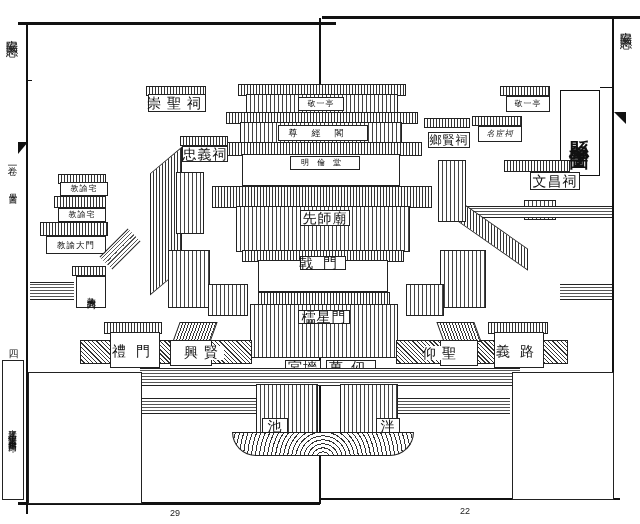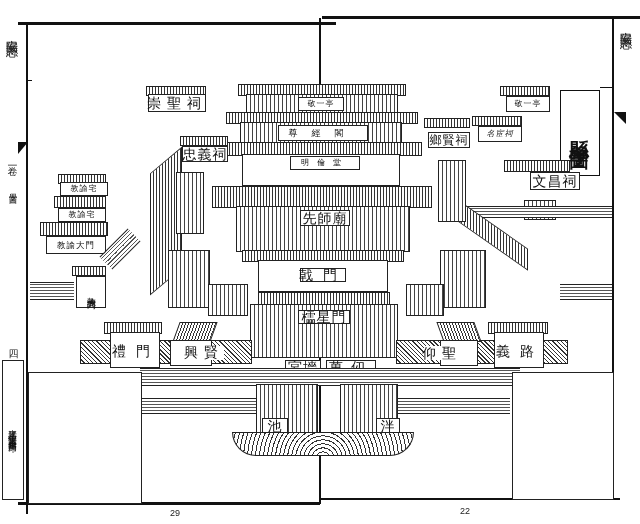--- a/index.html
+++ b/index.html
@@ -61,21 +61,21 @@
 <div class="bld" style="left:240px;top:122px;width:160px;height:20px;"></div>
 <div class="label" style="left:278px;top:125px;width:84px;height:12px;font-size:9px;letter-spacing:14px;">尊經閣</div>
 <div class="roof" style="left:220px;top:142px;width:200px;height:12px;"></div>
 <div class="pane" style="left:242px;top:154px;width:156px;height:30px;"></div>
 <div class="label" style="left:290px;top:156px;width:64px;height:10px;font-size:8px;letter-spacing:8px;">明倫堂</div>
 <div class="roof" style="left:212px;top:186px;width:218px;height:20px;"></div>
 <div class="bld" style="left:236px;top:206px;width:172px;height:44px;"></div>
 <div class="label" style="left:300px;top:210px;width:44px;height:12px;">先師廟</div>
 <div class="roof" style="left:242px;top:250px;width:160px;height:10px;"></div>
 <div class="pane" style="left:258px;top:260px;width:128px;height:30px;"></div>
-<div class="label" style="left:300px;top:268px;width:40px;height:10px;letter-spacing:10px;">戟門</div>
+<div class="label" style="left:300px;top:256px;width:40px;height:10px;letter-spacing:10px;">戟門</div>
 <div class="roof" style="left:258px;top:292px;width:130px;height:12px;"></div>
 <div class="bld" style="left:250px;top:304px;width:146px;height:52px;"></div>
 <div class="label" style="left:298px;top:310px;width:46px;height:10px;">櫺星門</div>
 <div class="label" style="left:285px;top:360px;width:30px;height:10px;">宮墻</div>
 <div class="label" style="left:326px;top:360px;width:44px;height:10px;letter-spacing:8px;">萬仞</div>
 
 <div class="lattice" style="left:80px;top:340px;width:170px;height:22px;"></div>
 <div class="lattice" style="left:396px;top:340px;width:170px;height:22px;"></div>
 <div class="wall" style="left:140px;top:368px;width:380px;height:16px;"></div>
 <div class="wall" style="left:140px;top:398px;width:120px;height:14px;"></div>

